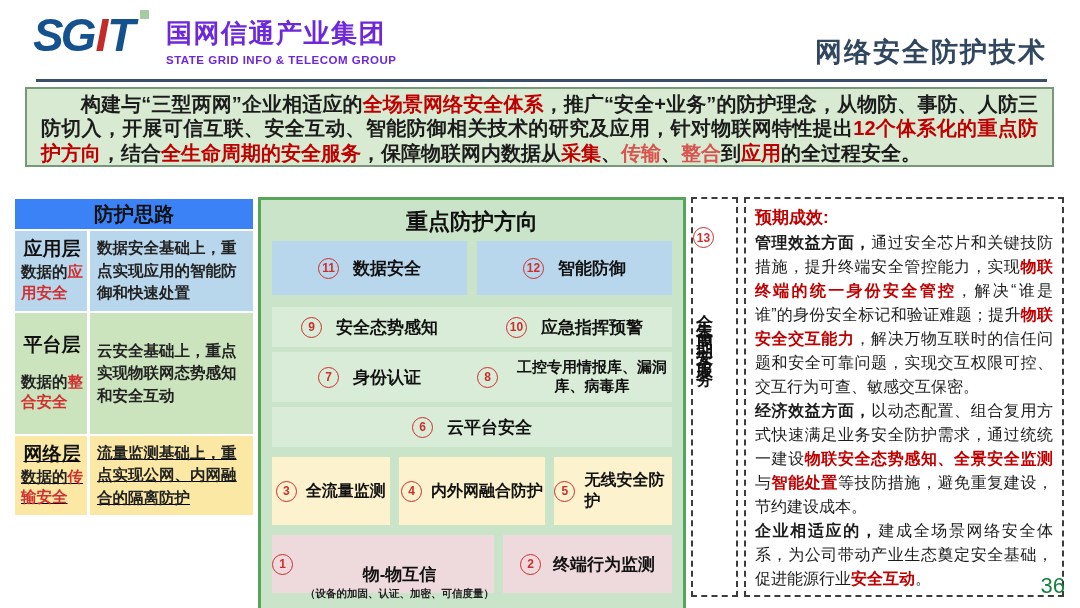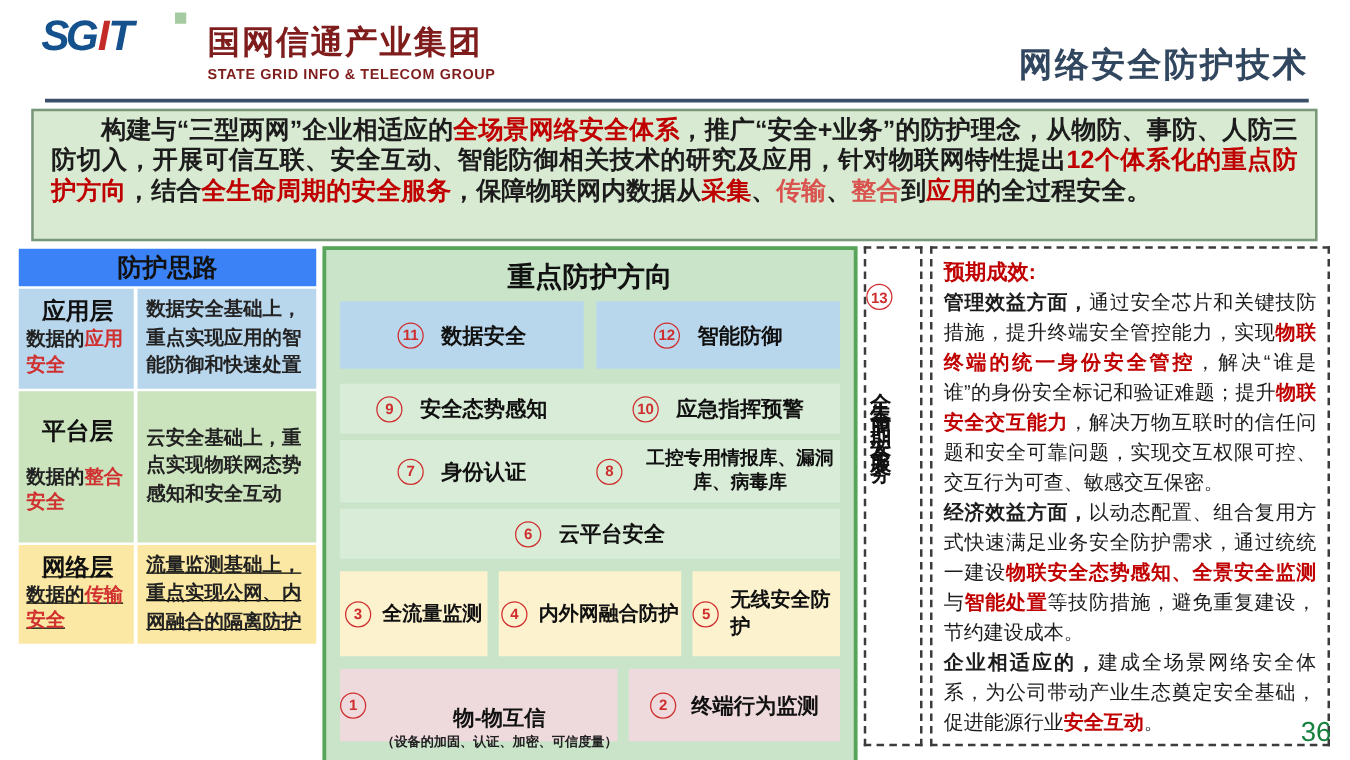--- a/index.html
+++ b/index.html
@@ -1,40 +1,40 @@
 <!DOCTYPE html>
 <html><head>
 <meta charset="utf-8">
 <style>
   * { margin:0; padding:0; box-sizing:border-box; }
   body { background:#888; font-family:"Liberation Sans", sans-serif; }
   .slide { position:relative; width:1080px; height:608px; background:#ffffff; overflow:hidden; }
 
   
-  .logo-sgit { position:absolute; left:33px; top:12px; font-size:34px; font-weight:bold; font-style:italic; color:#14518d; letter-spacing:-3px; line-height:1; }
+  .logo-sgit { position:absolute; left:33px; top:12px; font-size:46px; font-weight:bold; font-style:italic; color:#14518d; letter-spacing:-3px; line-height:1; }
   .logo-sgit .red-i { color:#c32a28; padding:0 2px; }
   .logo-dot { position:absolute; left:140px; top:10px; width:9px; height:9px; background:#a6cba2; }
-  .logo-names { position:absolute; left:166px; top:16px; color:#7f1d1d; }
+  .logo-names { position:absolute; left:166px; top:16px; color:#6d28d9; }
   .logo-cn { font-size:26px; font-weight:bold; letter-spacing:1.5px; }
   .logo-en { font-size:11.5px; font-weight:bold; letter-spacing:0.5px; margin-top:3px; }
   .page-title { position:absolute; right:33px; top:34px; font-size:27px; font-weight:600; color:#31475f; letter-spacing:2px; }
   .header-rule { position:absolute; left:36px; right:33px; top:79px; height:3px; background:#3a5068; }
 
   
-  .intro { position:absolute; left:25px; top:87px; width:1029px; height:106px; background:#d8ead2; border:2px solid #79987a; padding:3px 14px; font-size:20px; line-height:1.22; font-weight:600; color:#1c1c1c; text-align:justify; }
+  .intro { position:absolute; left:25px; top:87px; width:1029px; height:80px; background:#d8ead2; border:2px solid #79987a; padding:3px 14px; font-size:20px; line-height:1.22; font-weight:600; color:#1c1c1c; text-align:justify; }
   .intro p { text-indent:2em; }
   .sg-rb { color:#c00000; font-weight:bold; }
   .sg-ro { color:#d9534f; font-weight:bold; }
   .sg-b  { font-weight:bold; }
 
   
   .left-panel { position:absolute; left:15px; top:199px; width:238px; }
   .lp-title { background:#3b82f6; height:30px; display:flex; align-items:center; justify-content:center; font-size:20px; font-weight:bold; color:#111; margin-bottom:2px; }
   .lp-row { display:flex; gap:3px; margin-bottom:2px; }
-  .lp-label { width:92px; padding:5px 4px 8px 6px; display:flex; flex-direction:column; justify-content:space-evenly; }
+  .lp-label { width:72px; padding:5px 4px 8px 6px; display:flex; flex-direction:column; justify-content:space-evenly; }
   .lp-layer { font-size:19px; font-weight:bold; color:#111; text-align:center; }
   .lp-data { font-size:15.5px; font-weight:600; color:#222; line-height:1.3; }
   .lp-data .hl { color:#d03030; }
   .lp-desc { flex:1; padding:5px 7px; font-size:15.5px; font-weight:600; color:#222; line-height:1.45; display:flex; align-items:center; }
   .theme-blue   { background:#b9d7ec; }
   .theme-green  { background:#cbe4bd; }
   .theme-yellow { background:#fbe8a4; }
   .theme-pink   { background:#f0dbdc; }
   .h-blue { height:80px; } .h-green { height:121px; } .h-yellow { height:79px;text-decoration:underline; } .h-pink { height:81px; }
 

